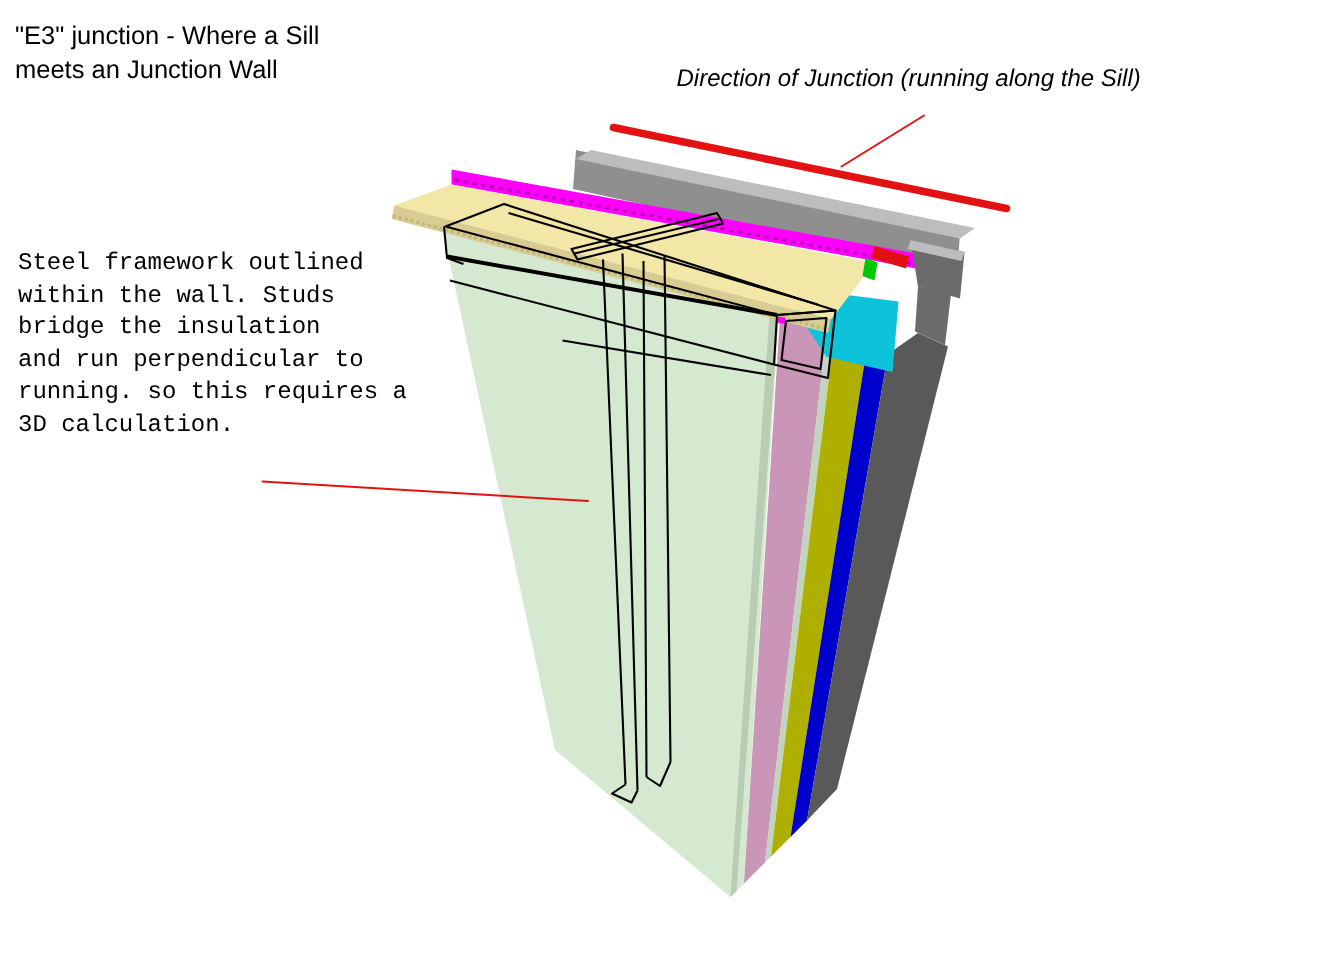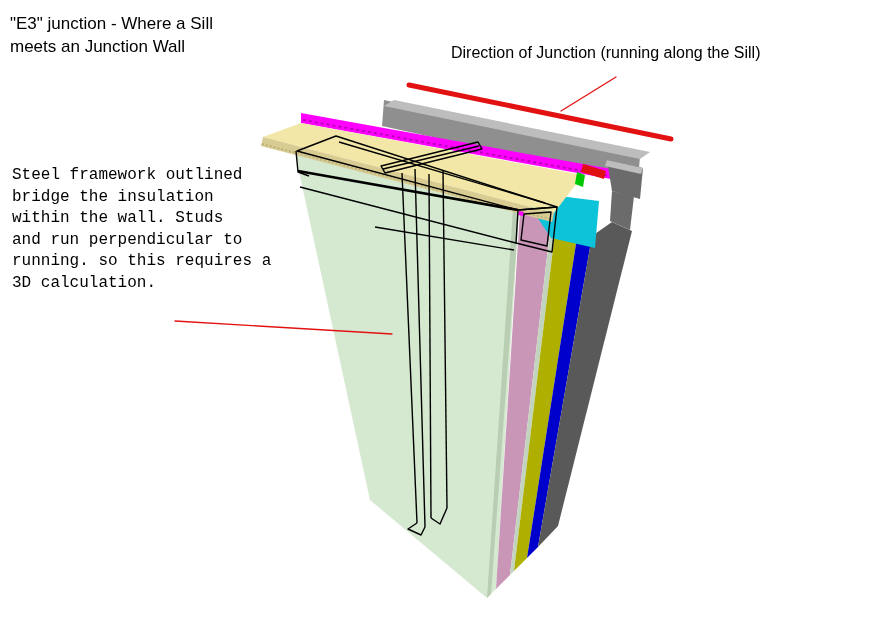--- a/index.html
+++ b/index.html
@@ -25,20 +25,21 @@
     white-space: nowrap;
   }
   .title-block {
     left: 10px; top: 12px;
     font-size: 17px;
     line-height: 23px;
   }
   .dir-label {
     left: 451px; top: 44px;
     font-size: 16px;
+    font-style: italic;
   }
   .note-block {
     left: 12px; top: 165px;
     font-size: 16px;
     line-height: 21.6px;
     font-family: Liberation Mono, monospace;
   }
   .txt span { display: block; }
   svg.model {
     position: absolute;
@@ -113,20 +114,20 @@
 
   <div class="txt title-block">
     <span>"E3" junction - Where a Sill</span>
     <span>meets an Junction Wall</span>
   </div>
 
   <div class="txt dir-label">Direction of Junction (running along the Sill)</div>
 
   <div class="txt note-block">
     <span>Steel framework outlined</span>
+    <span>within the wall. Studs</span>
     <span>bridge the insulation</span>
-    <span>within the wall. Studs</span>
     <span>and run perpendicular to</span>
     <span>running. so this requires a</span>
     <span>3D calculation.</span>
   </div>
 
 </div>
 
 </body></html>

